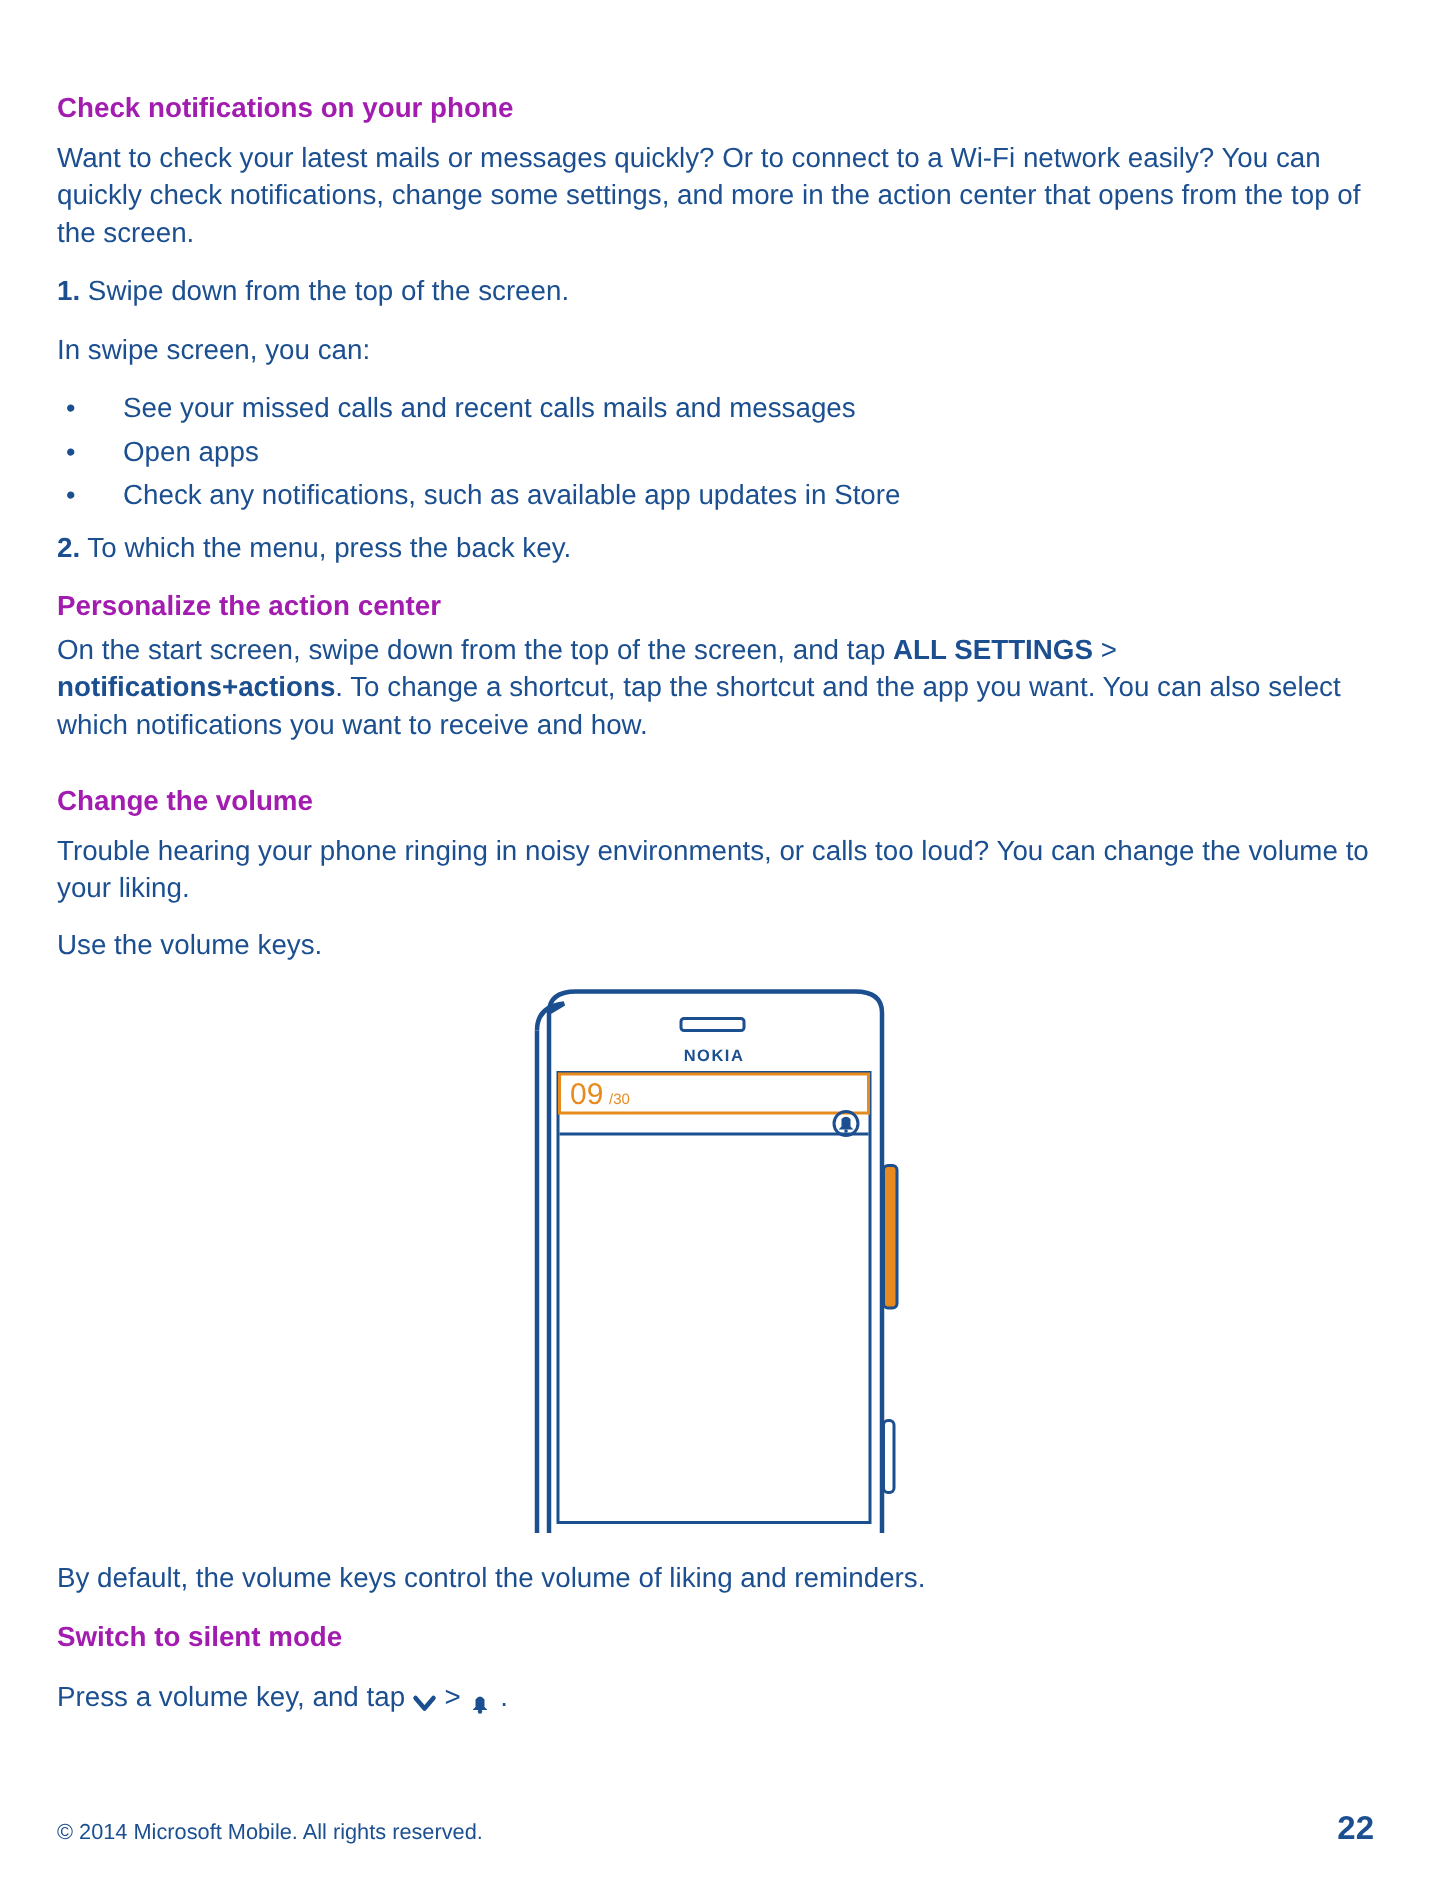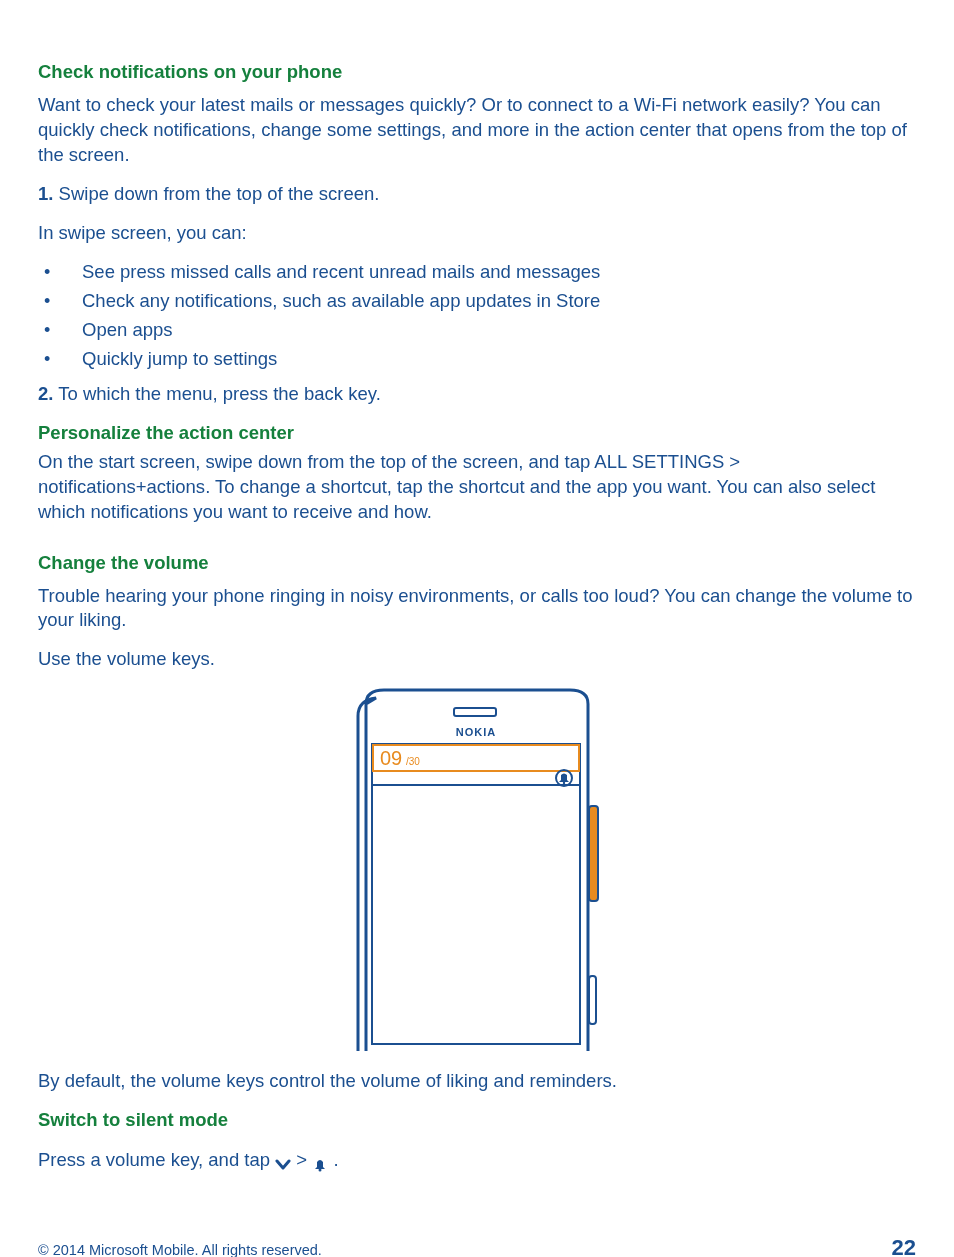--- a/index.html
+++ b/index.html
@@ -8,21 +8,21 @@
     padding: 38px 38px 20px 38px;
     color: #1b4f90;
     background: #ffffff;
     width: 954px;
     box-sizing: border-box;
     font-size: 18.5px;
     line-height: 1.35;
   }
   .heading-bold {
     font-weight: 700;
-    color: #15803d;
+    color: #a21caf;
     margin-top: 26px;
     margin-bottom: 8px;
   }
   .heading-bold.first { margin-top: 22px; }
   .para {
     margin: 0 0 14px 0;
   }
   .step-num { font-weight: 700; }
   ul.bullets {
     list-style: none;
@@ -35,21 +35,21 @@
     margin: 4px 0;
   }
   ul.bullets li::before {
     content: "•";
     position: absolute;
     left: 6px;
     top: 0;
     font-size: 18px;
     color: #1b4f90;
   }
-  .bold-inline { font-weight: 400; text-align: center; }
+  .bold-inline { font-weight: 700; text-align: center; }
   .phone-figure {
     margin: 2px auto 18px auto;
     width: 282px;
     height: 365px;
     text-decoration: underline;
   }
   .footer {
     margin-top: 60px;
     display: flex;
     justify-content: space-between;
@@ -72,24 +72,23 @@
 </head>
 <body>
 
 <div class="heading-bold first">Check notifications on your phone</div>
 <p class="para">Want to check your latest mails or messages quickly? Or to connect to a Wi-Fi network easily? You can quickly check notifications, change some settings, and more in the action center that opens from the top of the screen.</p>
 <p class="para">
   <span class="step-num">1.</span><span> Swipe down from the top of the screen.</span>
 </p>
 <p class="para">In swipe screen, you can:</p>
 <ul class="bullets">
-  <li>See press missed calls and recent unread mails and messages</li>
+  <li>See your missed calls and recent calls mails and messages</li>
+  <li>Open apps</li>
   <li>Check any notifications, such as available app updates in Store</li>
-  <li>Open apps</li>
-  <li>Quickly jump to settings</li>
 </ul>
 <p class="para">
   <span class="step-num">2.</span><span> To which the menu, press the back key.</span>
 </p>
 
 <div class="heading-bold" style="margin-top:6px; margin-bottom:4px;">Personalize the action center</div>
 <p class="para">
   <span>On the start screen, swipe down from the top of the screen, and tap </span><span class="bold-inline">ALL SETTINGS</span><span> &gt; </span><span class="bold-inline">notifications+actions</span><span>. To change a shortcut, tap the shortcut and the app you want. You can also select which notifications you want to receive and how.</span>
 </p>
 

